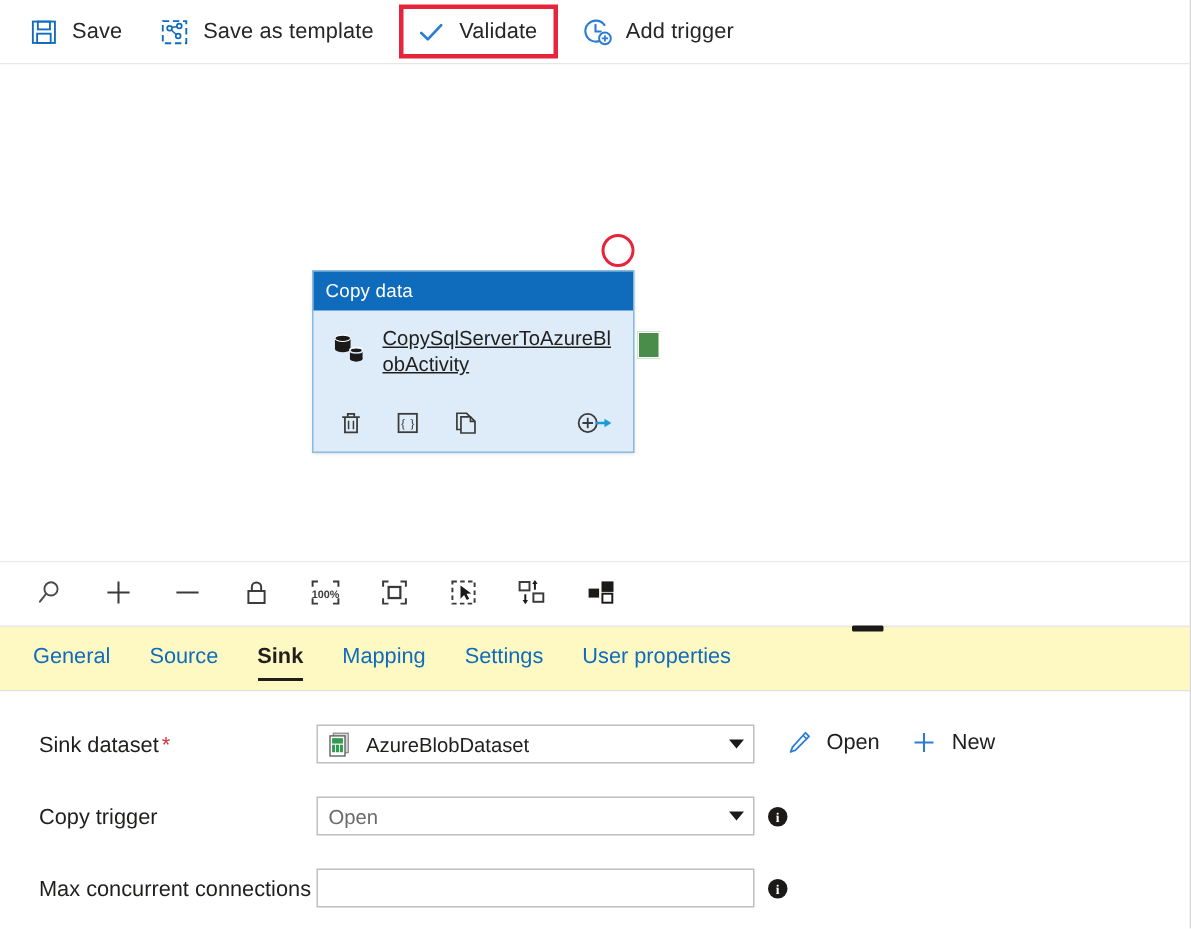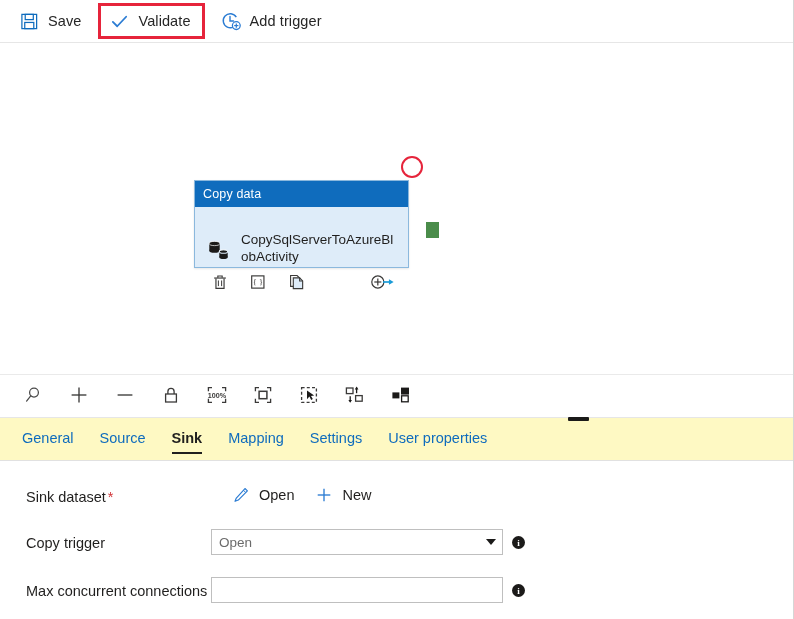--- a/index.html
+++ b/index.html
@@ -72,45 +72,46 @@
   
   .canvas {
     flex: 0 0 331px;
     position: relative;
     background: #ffffff;
     border-bottom: 1px solid #eaeaea;
     overflow: hidden;
   }
   .node {
     position: absolute;
-    left: 194px;
+    left: 208px;
     top: 137px;
     width: 215px;
-    height: 88px;
+    height: 122px;
     border: 1px solid #8bb8dd;
     box-sizing: border-box;
     background: #deecf9;
     box-shadow: 0 1px 2px rgba(0,0,0,0.10);
   }
   .node-header {
     height: 26px;
     background: #0f6cbd;
     color: #ffffff;
     font-size: 12.5px;
     display: flex;
     align-items: center;
     padding-left: 8px;
     letter-spacing: 0.15px;
   }
   .node-body {
     display: flex;
-    align-items: flex-end;
+    align-items: flex-start;
     padding: 10px 8px 0 10px;
     height: 58px;
     box-sizing: border-box;
+    text-decoration: underline;
   }
   .node-body .copy-icon {
     width: 28px;
     height: 28px;
     margin-right: 8px;
     flex: 0 0 auto;
     margin-top: 2px;
   }
   .node-title {
     font-size: 13.5px;
@@ -353,20 +354,33 @@
       <span class="ic">
         <svg width="19" height="19" viewBox="0 0 20 20">
           <rect x="2" y="2.5" width="15.5" height="15" fill="none" stroke="#0f6cbd" stroke-width="1.3"></rect>
           <rect x="5.5" y="2.5" width="8.5" height="5.5" fill="none" stroke="#0f6cbd" stroke-width="1.3"></rect>
           <rect x="5" y="11" width="9.5" height="6.5" fill="none" stroke="#0f6cbd" stroke-width="1.3"></rect>
         </svg>
       </span>
       <span class="lbl">Save</span>
     </div>
 
+    <div class="cmd">
+      <span class="ic">
+        <svg width="19" height="19" viewBox="0 0 20 20">
+          <rect x="1.6" y="2.2" width="16.5" height="15.5" fill="none" stroke="#0f6cbd" stroke-width="1.3" stroke-dasharray="4.5 2.6"></rect>
+          <circle cx="6.4" cy="7.2" r="1.7" fill="none" stroke="#0f6cbd" stroke-width="1.2"></circle>
+          <circle cx="13.2" cy="5.6" r="1.7" fill="none" stroke="#0f6cbd" stroke-width="1.2"></circle>
+          <circle cx="12.4" cy="12.6" r="1.7" fill="none" stroke="#0f6cbd" stroke-width="1.2"></circle>
+          <line x1="7.9" y1="6.6" x2="11.6" y2="5.9" stroke="#0f6cbd" stroke-width="1.1"></line>
+          <line x1="7.5" y1="8.4" x2="11.1" y2="11.6" stroke="#0f6cbd" stroke-width="1.1"></line>
+        </svg>
+      </span>
+      <span class="lbl">Save as template</span>
+    </div>
 
     <div class="cmd highlight">
       <span class="ic">
         <svg width="19" height="19" viewBox="0 0 20 20">
           <polyline points="3,10.5 7.6,15 17,5" fill="none" stroke="#2b7cd3" stroke-width="1.9" stroke-linecap="round" stroke-linejoin="round"></polyline>
         </svg>
       </span>
       <span class="lbl">Validate</span>
     </div>
 
@@ -554,20 +568,36 @@
       <span>User properties</span>
     </div>
   </div>
 
   <div class="form">
 
     <div class="frow">
       <div class="flabel">
         <span>Sink dataset</span><span class="req">*</span>
       </div>
+      <div class="fctl">
+        <div class="combo">
+          <span class="ds-icon">
+            <svg width="16" height="17" viewBox="0 0 16 17">
+              <rect x="3.2" y="0.8" width="10" height="13" fill="#d9d9d9" stroke="#8a8886" stroke-width="0.8"></rect>
+              <rect x="1" y="2.6" width="10" height="13.4" fill="#ffffff" stroke="#5c5c5c" stroke-width="0.9"></rect>
+              <rect x="2.4" y="4.1" width="7.2" height="3.6" fill="#2e9b4e"></rect>
+              <rect x="2.4" y="8.5" width="2" height="5" fill="#2e9b4e"></rect>
+              <rect x="5" y="8.5" width="2" height="5" fill="#2e9b4e"></rect>
+              <rect x="7.6" y="8.5" width="2" height="5" fill="#2e9b4e"></rect>
+            </svg>
+          </span>
+          <span class="val">AzureBlobDataset</span>
+          <span class="caret"></span>
+        </div>
+      </div>
       <div class="linkbtn">
         <span class="ic">
           <svg width="18" height="18" viewBox="0 0 20 20">
             <path d="M14.4 2.8 L17.1 5.5 L7 15.6 L3.4 17 L4.8 13.4 Z" fill="none" stroke="#2b7cd3" stroke-width="1.3" stroke-linejoin="round"></path>
             <line x1="12.6" y1="4.6" x2="15.3" y2="7.3" stroke="#2b7cd3" stroke-width="1.1"></line>
           </svg>
         </span>
         <span>Open</span>
       </div>
       <div class="linkbtn">

